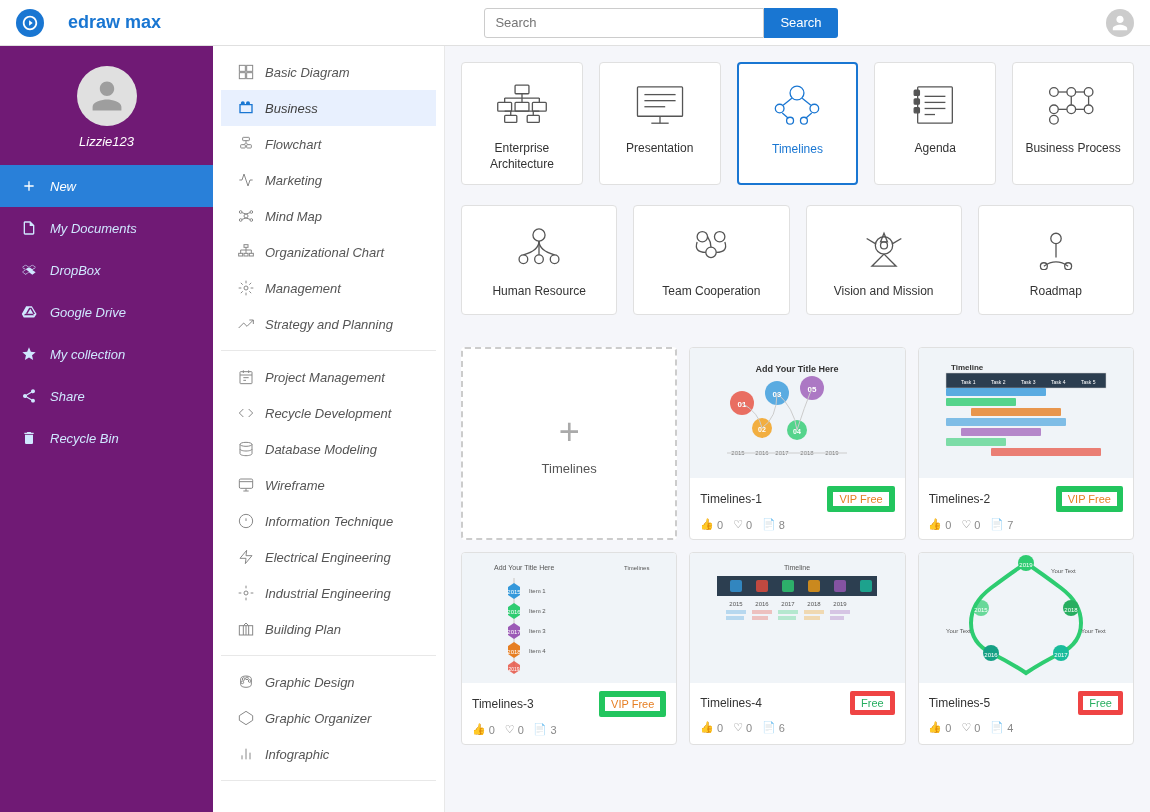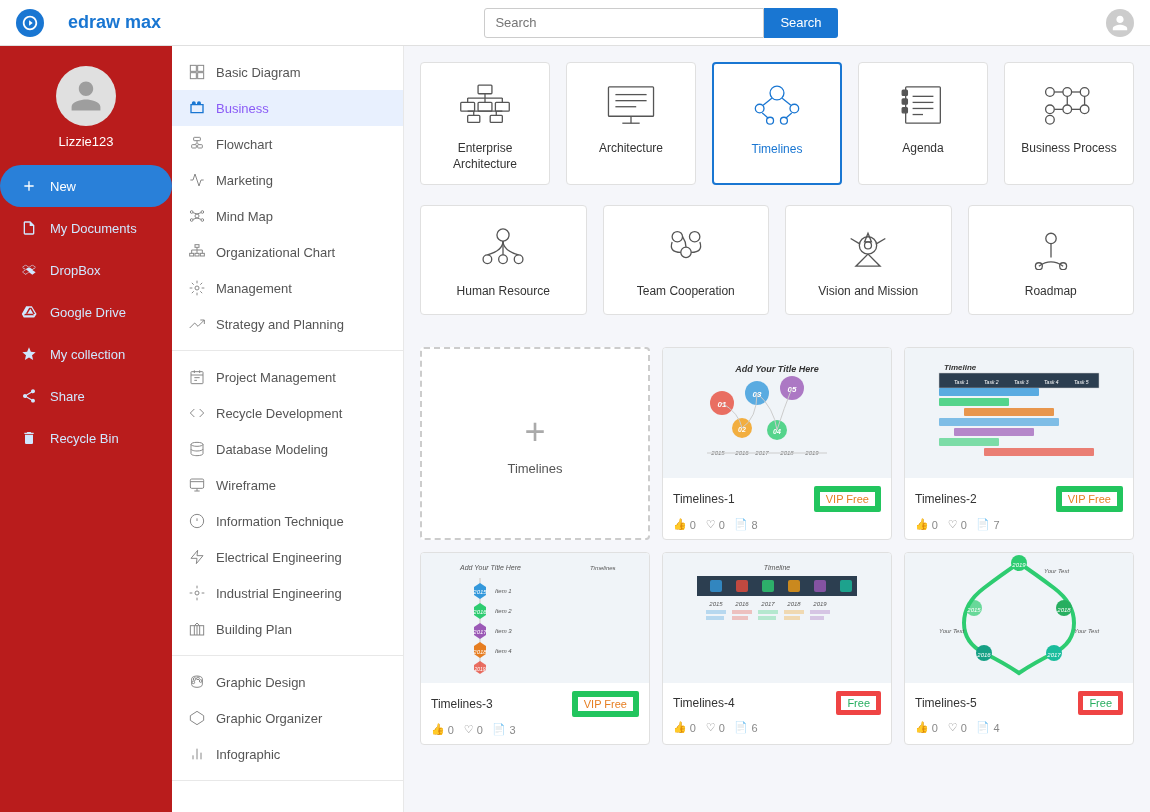--- a/index.html
+++ b/index.html
@@ -12,49 +12,49 @@
     .logo-text { color: #1976d2; font-size: 18px; font-weight: 600; }
     .search-area { flex: 1; display: flex; align-items: center; justify-content: center; }
     .search-input { width: 280px; height: 30px; border: 1px solid #ccc; border-radius: 3px 0 0 3px; padding: 0 10px; font-size: 13px; outline: none; }
     .search-btn { height: 30px; background: #1976d2; color: #fff; border: none; border-radius: 0 3px 3px 0; padding: 0 16px; cursor: pointer; font-size: 13px; }
     .user-icon { width: 28px; height: 28px; background: #ccc; border-radius: 50%; display: flex; align-items: center; justify-content: center; color: #fff; font-size: 14px; margin-left: auto; }
 
     
     .main-layout { display: flex; flex: 1; overflow: hidden; }
 
     
-    .sidebar { width: 172px; background: #b91c1c; display: flex; flex-direction: column; overflow-y: auto; }
+    .sidebar { width: 213px; background: #701a75; display: flex; flex-direction: column; overflow-y: auto; font-style: italic; }
     .sidebar-profile { display: flex; flex-direction: column; align-items: center; padding: 20px 0 16px; }
     .avatar { width: 60px; height: 60px; background: #e0e0e0; border-radius: 50%; display: flex; align-items: center; justify-content: center; margin-bottom: 8px; }
     .avatar svg { width: 36px; height: 36px; fill: #9e9e9e; }
     .username { color: #fff; font-size: 13px; }
     .sidebar-nav { display: flex; flex-direction: column; }
     .nav-item { display: flex; align-items: center; gap: 12px; padding: 12px 20px; color: #d0e8ff; font-size: 13px; cursor: pointer; }
-    .nav-item.active { background: #2980d9; color: #fff; border-radius: 21px; }
+    .nav-item.active { background: #2980d9; color: #fff; }
     .nav-icon { width: 18px; height: 18px; display: flex; align-items: center; justify-content: center; font-size: 14px; }
 
     
-    .category-menu { width: 232px; background: #fff; border-right: 1px solid #e8e8e8; overflow-y: auto; padding: 8px 0; }
+    .category-menu { width: 232px; background: #fff; border-right: 1px solid #e8e8e8; overflow-y: auto; padding: 8px 8px; font-style: italic; }
     .cat-section { border-bottom: 1px solid #e8e8e8; padding-bottom: 8px; margin-bottom: 8px; }
     .cat-item { display: flex; align-items: center; gap: 10px; padding: 9px 16px; font-size: 13px; cursor: pointer; color: #555; }
     .cat-item.active { background: #e8f0fe; color: #1976d2; }
     .cat-icon { width: 18px; height: 18px; color: #888; font-size: 13px; display: flex; align-items: center; justify-content: center; }
 
     
     .content-area { flex: 1; overflow-y: auto; padding: 16px; background: #f5f6fa; }
     .templates-grid { display: grid; grid-template-columns: repeat(5, 1fr); gap: 16px; margin-bottom: 20px; }
     .template-card { background: #fff; border: 1px solid #e0e0e0; border-radius: 4px; padding: 16px 8px 12px; display: flex; flex-direction: column; align-items: center; cursor: pointer; min-height: 110px; }
     .template-card.selected { border: 2px solid #1976d2; }
     .template-icon-area { width: 60px; height: 52px; display: flex; align-items: center; justify-content: center; margin-bottom: 10px; }
     .template-label { font-size: 12px; color: #333; text-align: center; line-height: 1.3; }
     .template-label.blue { color: #1976d2; }
     .results-grid { display: grid; grid-template-columns: repeat(3, 1fr); gap: 12px; }
     .result-card { background: #fff; border: 1px solid #e0e0e0; border-radius: 4px; overflow: hidden; cursor: pointer; }
     .result-card.add-new { border: 2px dashed #ccc; display: flex; flex-direction: column; align-items: center; justify-content: center; min-height: 160px; }
-    .result-thumb { width: 100%; height: 130px; background: #f0f4f8; display: flex; align-items: center; justify-content: center; overflow: hidden; font-style: italic; }
+    .result-thumb { width: 100%; height: 130px; background: #f0f4f8; display: flex; align-items: center; justify-content: center; overflow: hidden; }
     .result-info { padding: 8px 10px; }
     .result-title-row { display: flex; align-items: center; justify-content: space-between; margin-bottom: 6px; }
     .result-title { font-size: 12px; color: #333; font-weight: 500; }
     .result-badge { font-size: 11px; padding: 1px 6px; border-radius: 2px; font-weight: 500; }
     .badge-vip { color: #e67e22; border: 6px solid #22c55e; }
     .badge-free { color: #27ae60; border: 5px solid #ef4444; }
     .result-stats { display: flex; gap: 10px; font-size: 11px; color: #888; }
     .stat { display: flex; align-items: center; gap: 3px; }
 
     .add-new-icon { font-size: 36px; color: #aaa; margin-bottom: 8px; }
@@ -177,21 +177,21 @@
             </svg>
         </span>
         <span>Basic Diagram</span>
       </div>
       <div class="cat-item active">
         <span class="cat-icon">
           <svg width="16" height="16" viewBox="0 0 24 24" fill="#1976d2">
               <path d="M20 6h-2.18c.07-.33.18-.65.18-1a3 3 0 00-6 0c0 .35.11.67.18 1H10c0-.33.18-.65.18-1a3 3 0 00-6 0c0 .35.11.67.18 1H2v14h20V6zm-2 12H4V8h16v10z"></path>
             </svg>
         </span>
-        <span style="color:#8b5cf6;font-weight:500;">Business</span>
+        <span style="color:#404040;font-weight:500;">Business</span>
       </div>
       <div class="cat-item">
         <span class="cat-icon">
           <svg width="16" height="16" viewBox="0 0 24 24" fill="none" stroke="#888" stroke-width="1.5">
               <rect x="7" y="2" width="10" height="5" rx="1"></rect>
               <path d="M12 7v3m0 0l-3 3m3-3l3 3"></path>
               <rect x="4" y="13" width="7" height="5" rx="1"></rect>
               <rect x="13" y="13" width="7" height="5" rx="1"></rect>
             </svg>
         </span>
@@ -404,21 +404,21 @@
         <div class="template-icon-area">
           <svg width="52" height="44" viewBox="0 0 60 50" fill="none" stroke="#555" stroke-width="1.5">
             <rect x="4" y="4" width="52" height="34" rx="1"></rect>
             <line x1="12" y1="13" x2="48" y2="13"></line>
             <line x1="12" y1="20" x2="48" y2="20"></line>
             <line x1="12" y1="27" x2="36" y2="27"></line>
             <line x1="30" y1="38" x2="30" y2="46"></line>
             <line x1="20" y1="46" x2="40" y2="46"></line>
           </svg>
         </div>
-        <span class="template-label">Architecture</span>
+        <span class="template-label">Presentation</span>
       </div>
 
       <div class="template-card selected">
         <div class="template-icon-area">
           <svg width="52" height="44" viewBox="0 0 60 50" fill="none" stroke="#1976d2" stroke-width="1.5">
             <circle cx="30" cy="10" r="8" stroke="#1976d2"></circle>
             <circle cx="10" cy="28" r="5" stroke="#1976d2"></circle>
             <circle cx="50" cy="28" r="5" stroke="#1976d2"></circle>
             <circle cx="22" cy="42" r="4" stroke="#1976d2"></circle>
             <circle cx="38" cy="42" r="4" stroke="#1976d2"></circle>

